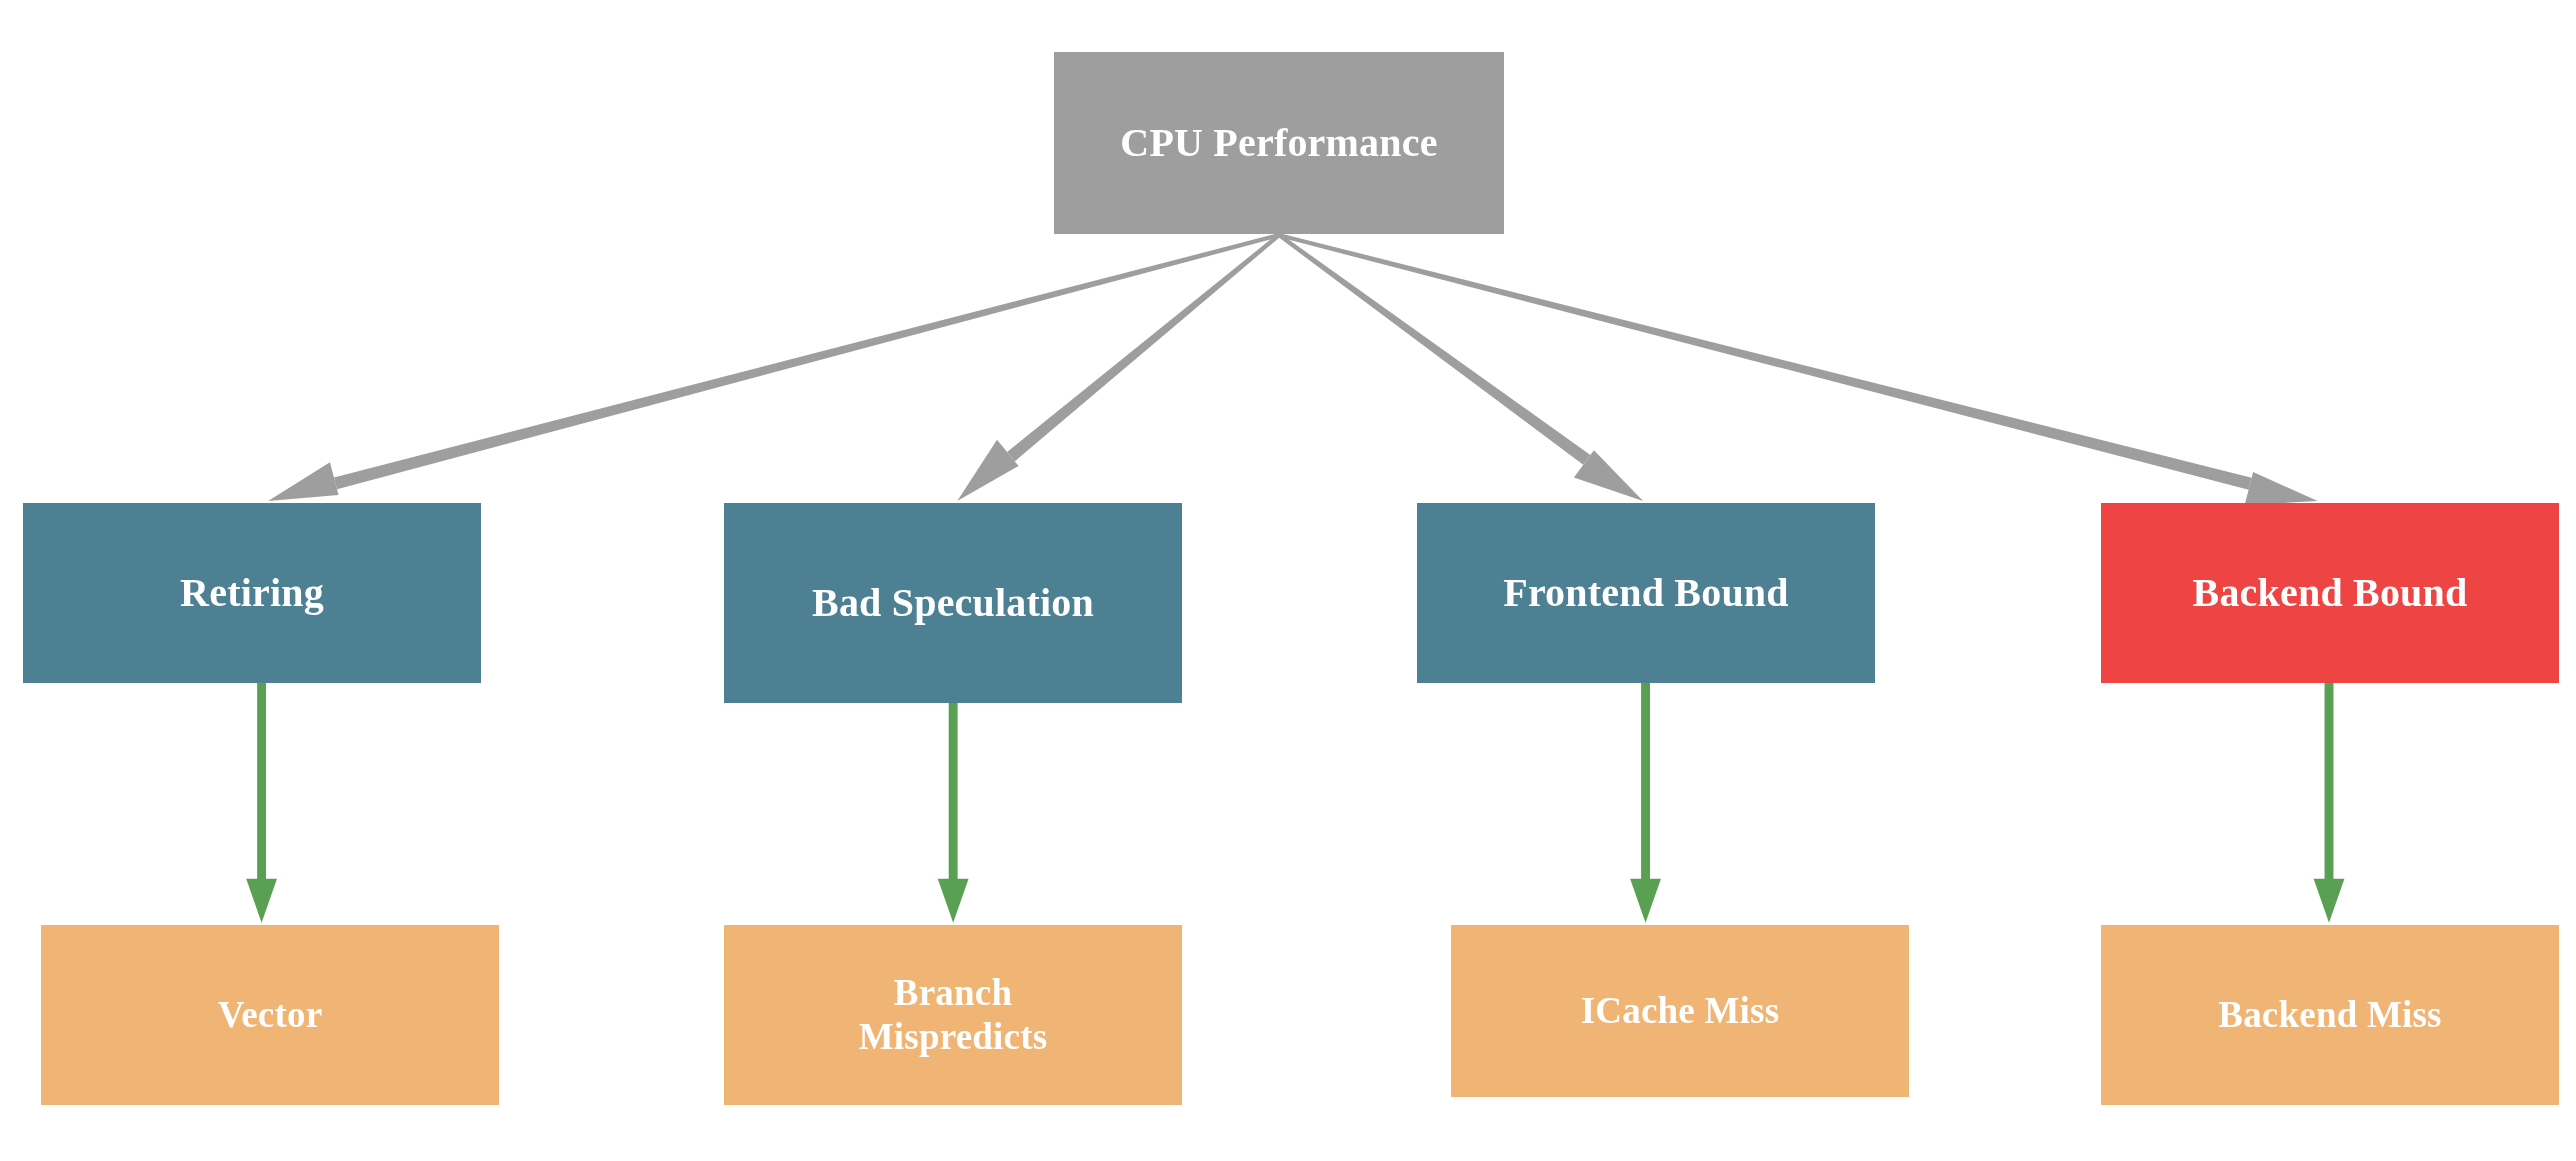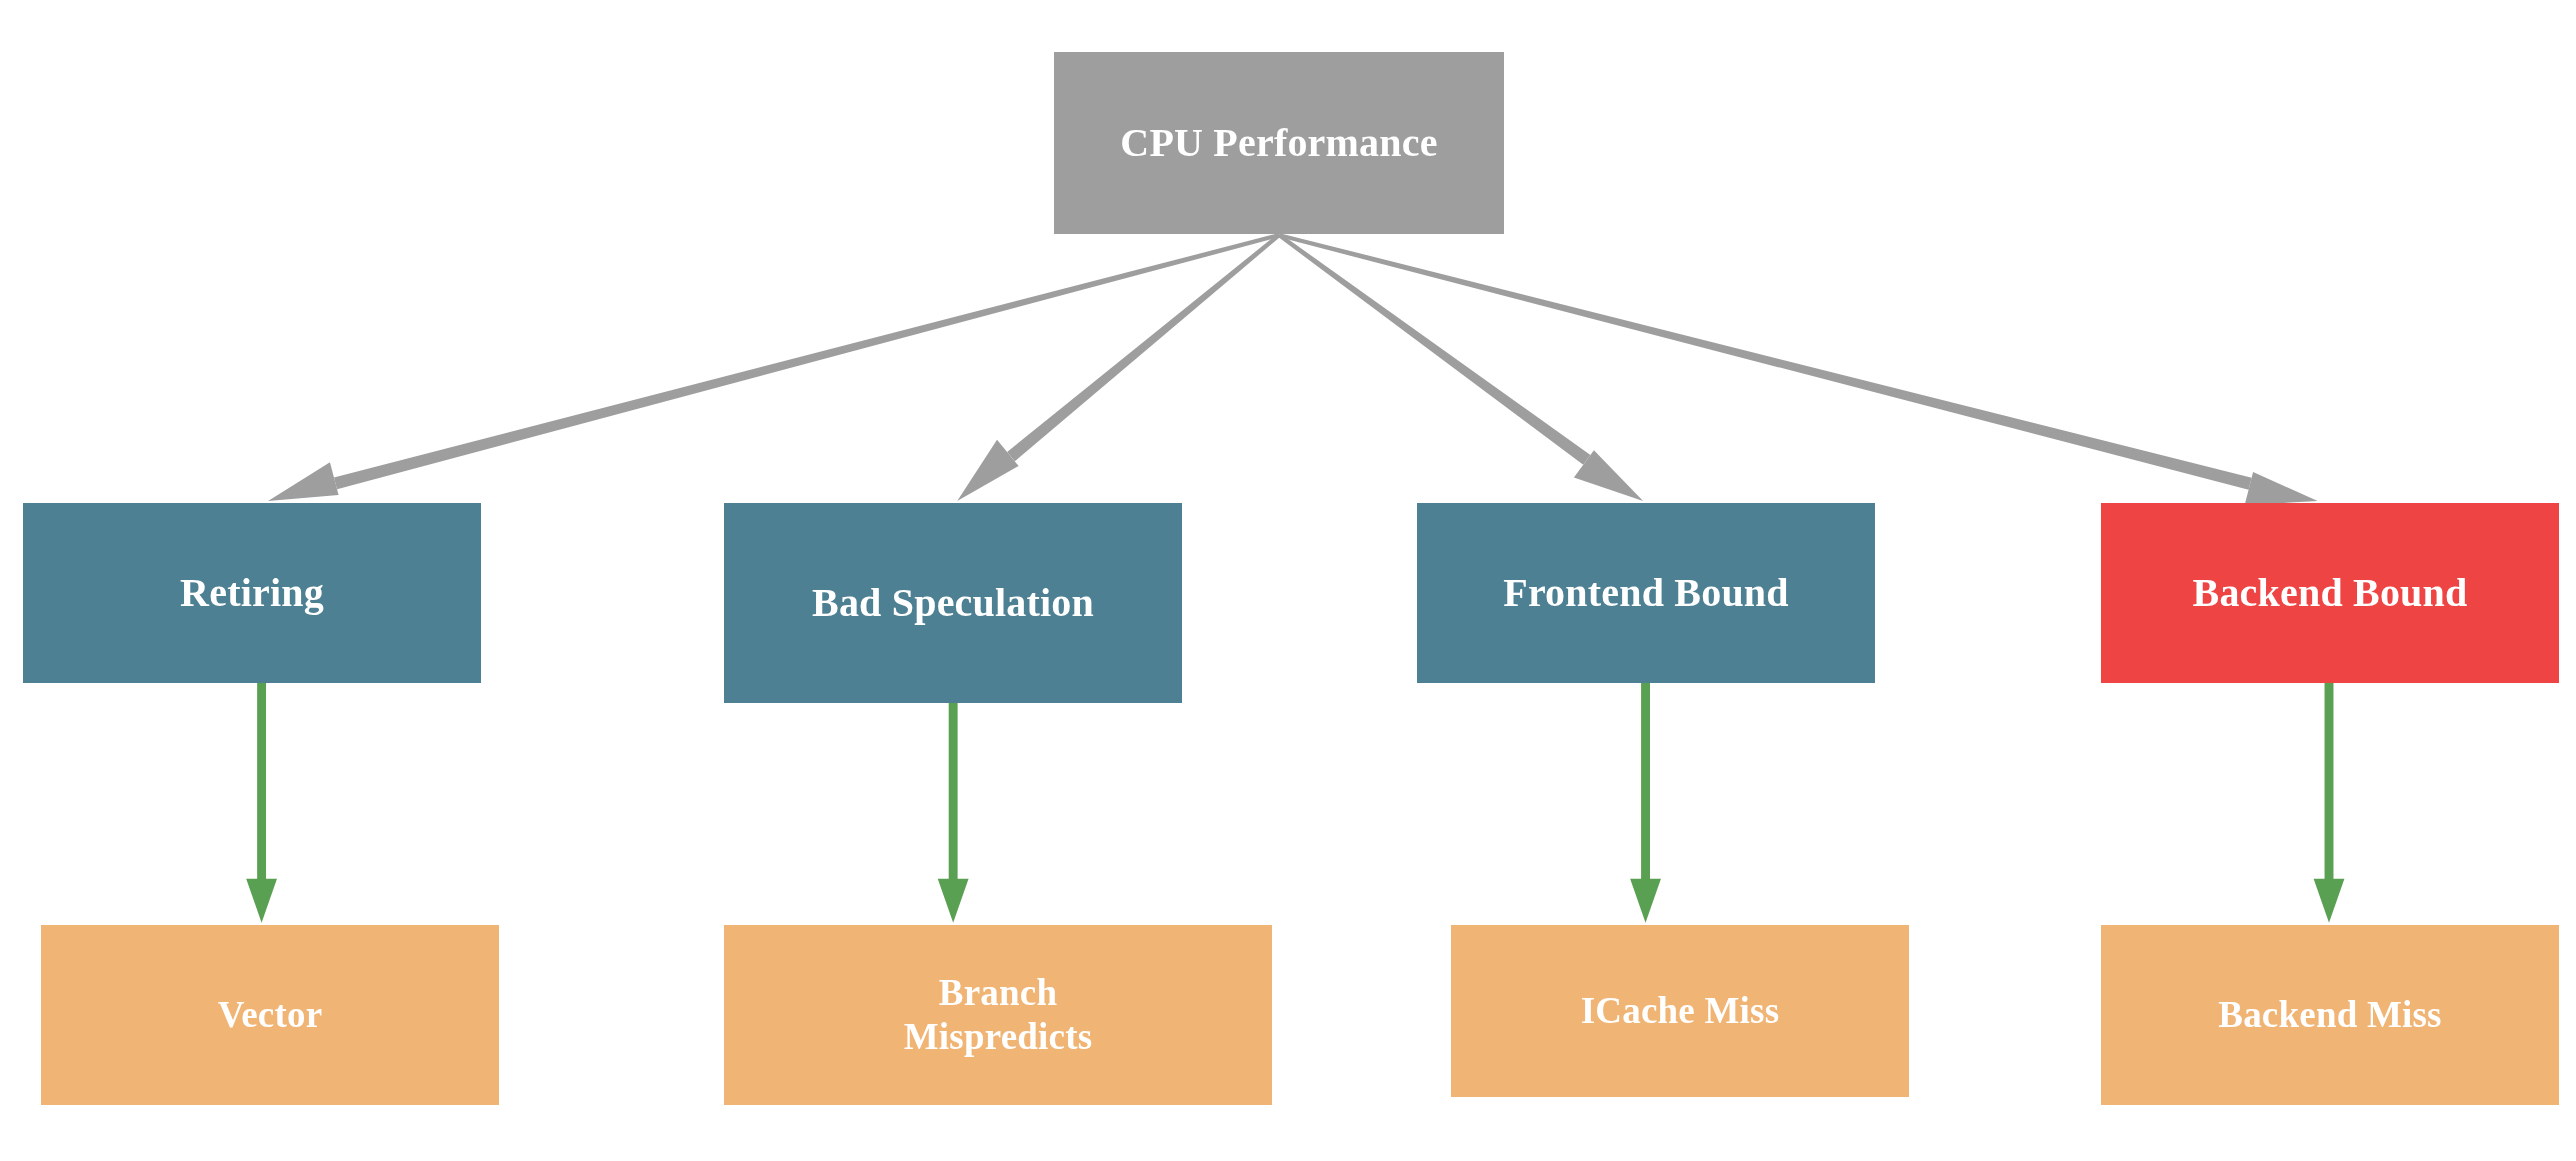--- a/index.html
+++ b/index.html
@@ -112,21 +112,21 @@
       </div>
       <div class="node node-l2" style="background: rgb(77, 128, 147); left: 1417px; top: 503px; width: 458px; height: 180px;">
         <span class="node-label">Frontend Bound</span>
       </div>
       <div class="node node-l2" style="background: #ef4444; left: 2101px; top: 503px; width: 458px; height: 180px;">
         <span class="node-label">Backend Bound</span>
       </div>
       <div class="node node-l3" style="background: rgb(240, 180, 117); left: 32px; top: 925px; width: 458px; height: 180px; margin-left: 9px;">
         <span class="node-label">Vector</span>
       </div>
-      <div class="node node-l3" style="background: rgb(240, 180, 117); left: 724px; top: 925px; width: 548px; height: 180px;">
+      <div class="node node-l3" style="background: rgb(240, 180, 117); left: 724px; top: 925px; width: 458px; height: 180px;">
         <span class="node-label">Branch
 Mispredicts</span>
       </div>
       <div class="node node-l3" style="background: rgb(240, 180, 117); left: 1451px; top: 925px; width: 458px; height: 172px;">
         <span class="node-label">ICache Miss</span>
       </div>
       <div class="node node-l3" style="background: rgb(240, 180, 117); left: 2101px; top: 925px; width: 458px; height: 180px;">
         <span class="node-label">Backend Miss</span>
       </div>
     </div>

